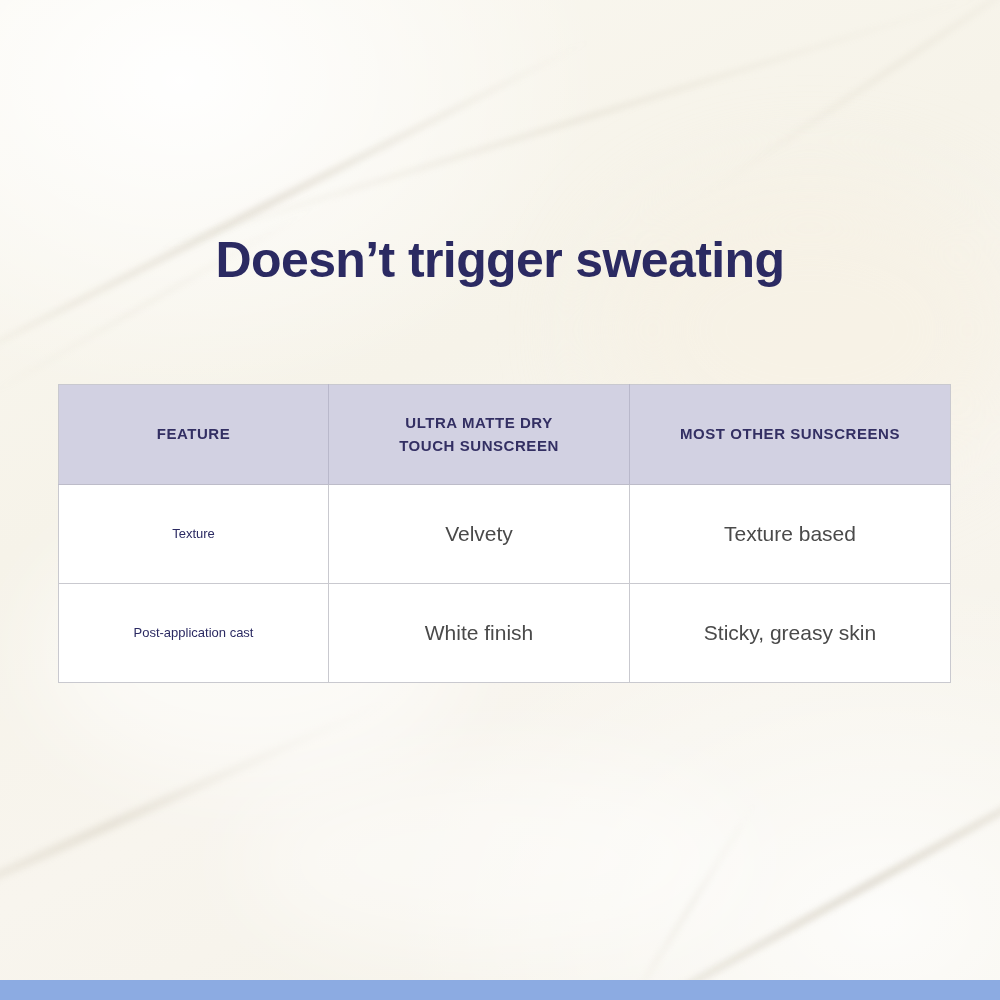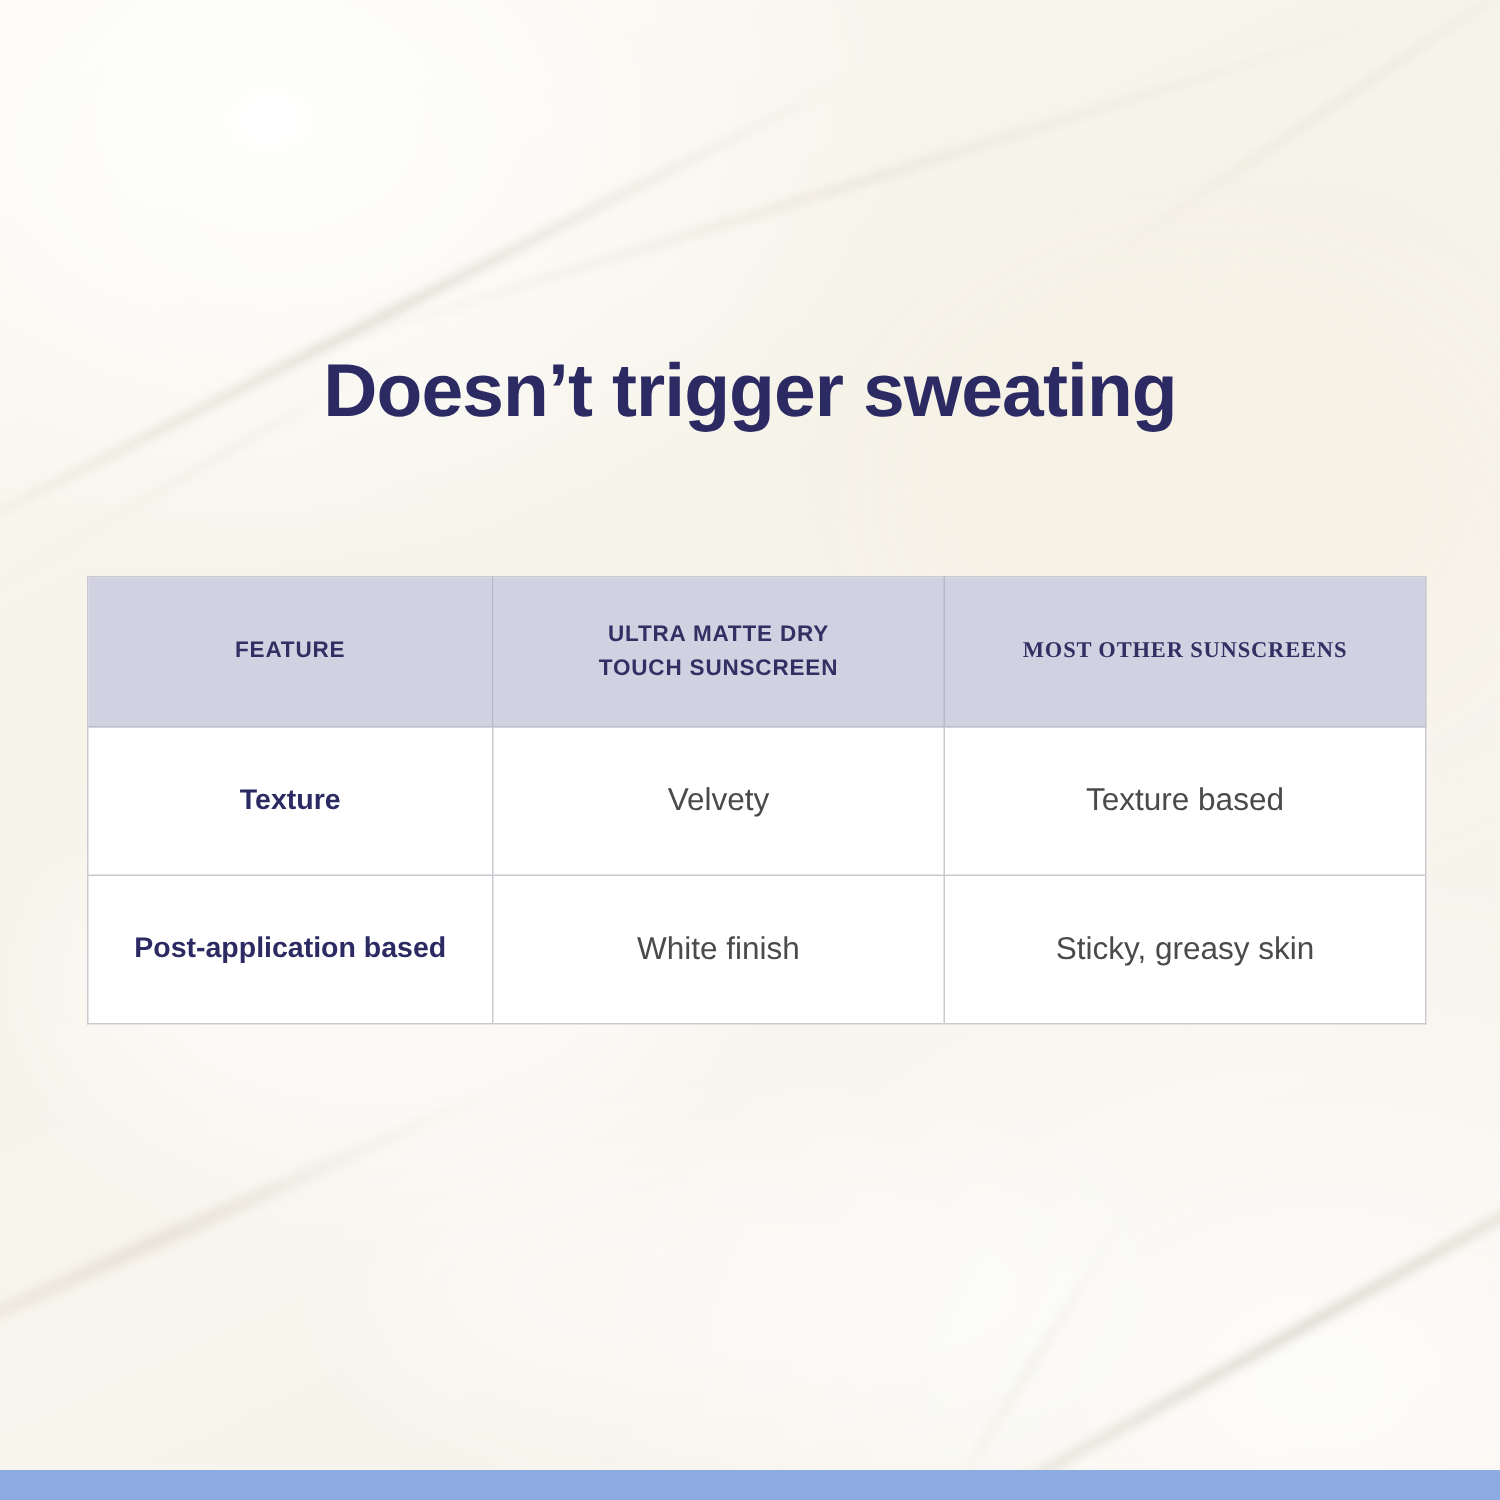--- a/index.html
+++ b/index.html
@@ -95,40 +95,40 @@
     letter-spacing: 0.55px;
     text-transform: uppercase;
     line-height: 1.5;
     height: 87px;
     padding: 6px 10px;
     text-align: center;
     vertical-align: middle;
     border-right: 1px solid #b9b8cb;
     border-bottom: 1px solid #bdbcc9;
   }
-  .compare-table thead th:last-child { border-right: none; font-family: Liberation Serif, serif; }
+  .compare-table thead th:last-child { border-right: none; }
 
   .compare-table tbody td {
     height: 78px;
     padding: 10px 14px;
     text-align: center;
     vertical-align: middle;
     border-right: 1px solid #c9c9cf;
     border-bottom: 1px solid #c9c9cf;
     font-size: 21px;
     color: #4a4a4a;
     line-height: 1.4;
   }
   .compare-table tbody td:last-child { border-right: none; }
   .compare-table tbody tr:last-child td { border-bottom: none; }
 
   .compare-table tbody td.feature-cell {
     color: #2b2a62;
-    font-weight: bold;
-    font-size: 19px;
+    font-weight: normal;
+    font-size: 13px;
   }
 
   
   .bottom-bar {
     position: absolute;
     left: 0;
     right: 0;
     bottom: 0;
     height: 20px;
     background: #8cabe2;
@@ -173,21 +173,21 @@
         </th>
       </tr>
     </thead>
     <tbody>
       <tr>
         <td class="feature-cell">Texture</td>
         <td>Velvety</td>
         <td>Texture based</td>
       </tr>
       <tr>
-        <td class="feature-cell">Post-application based</td>
+        <td class="feature-cell">Post-application cast</td>
         <td>White finish</td>
         <td>Sticky, greasy skin</td>
       </tr>
     </tbody>
   </table>
 
   <div class="bottom-bar"></div>
 
 </div>
 

